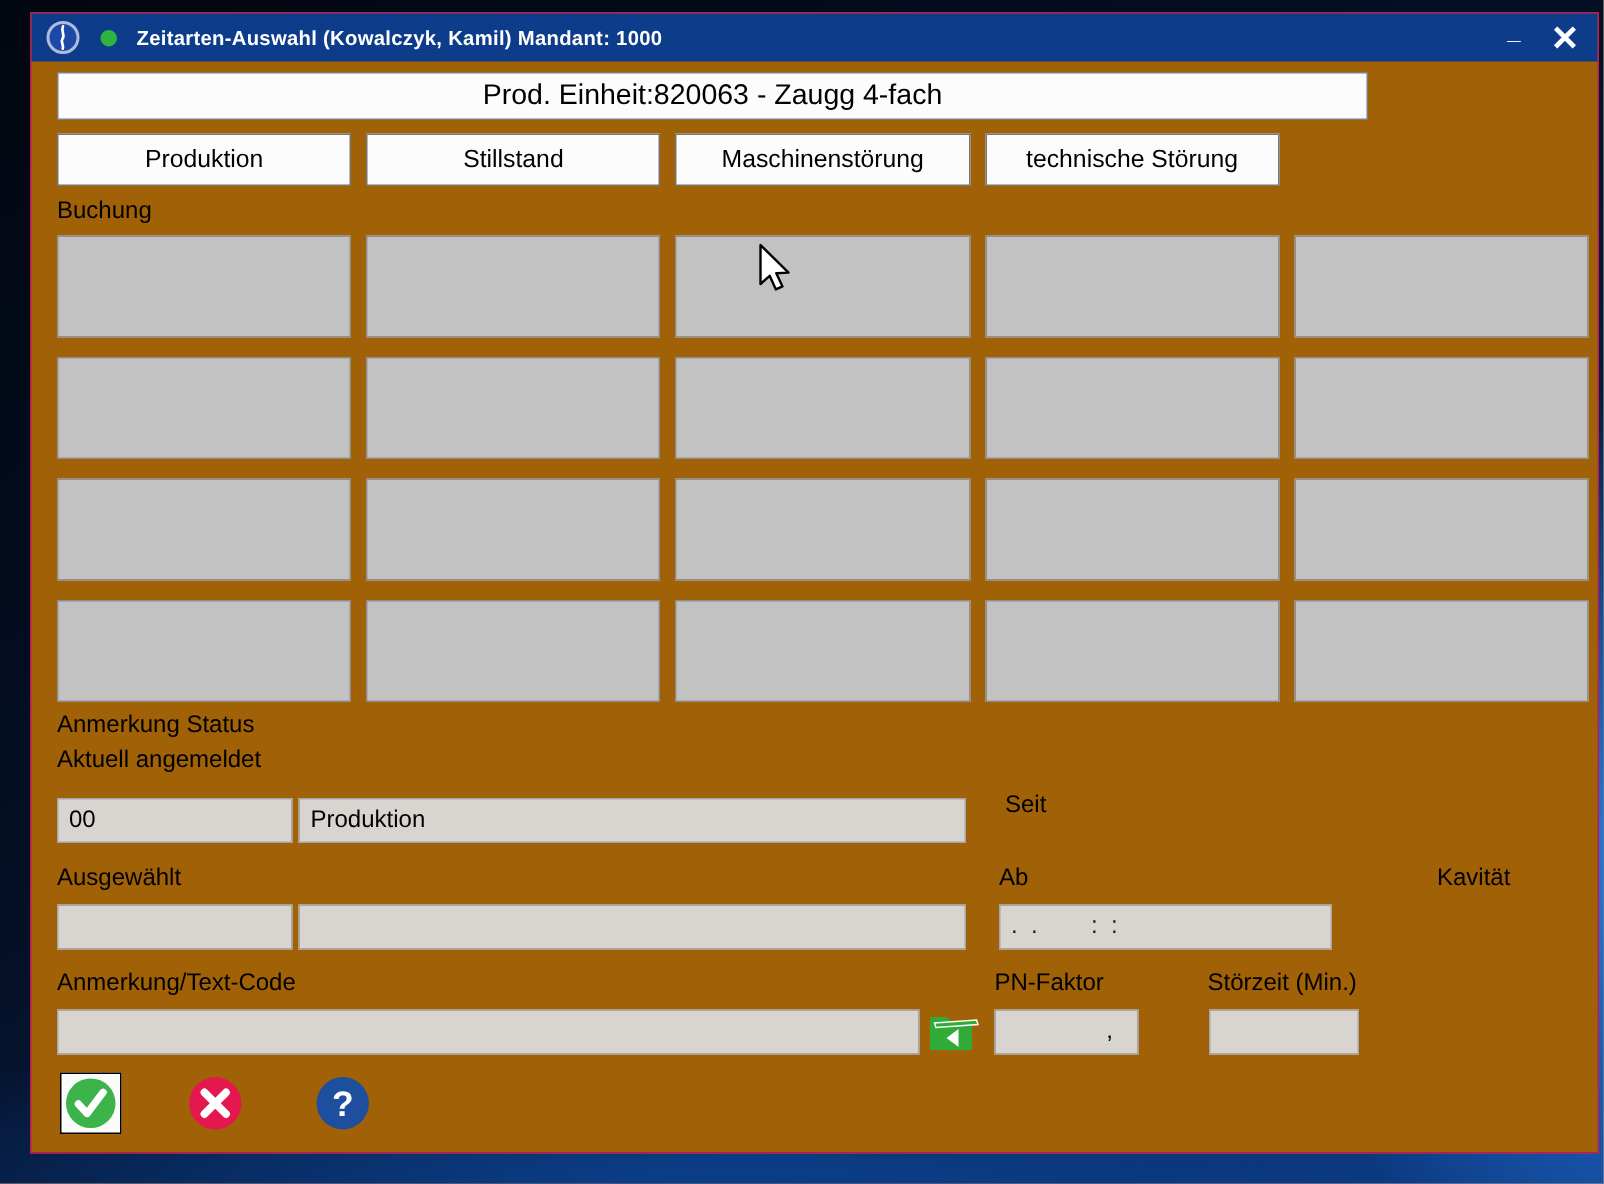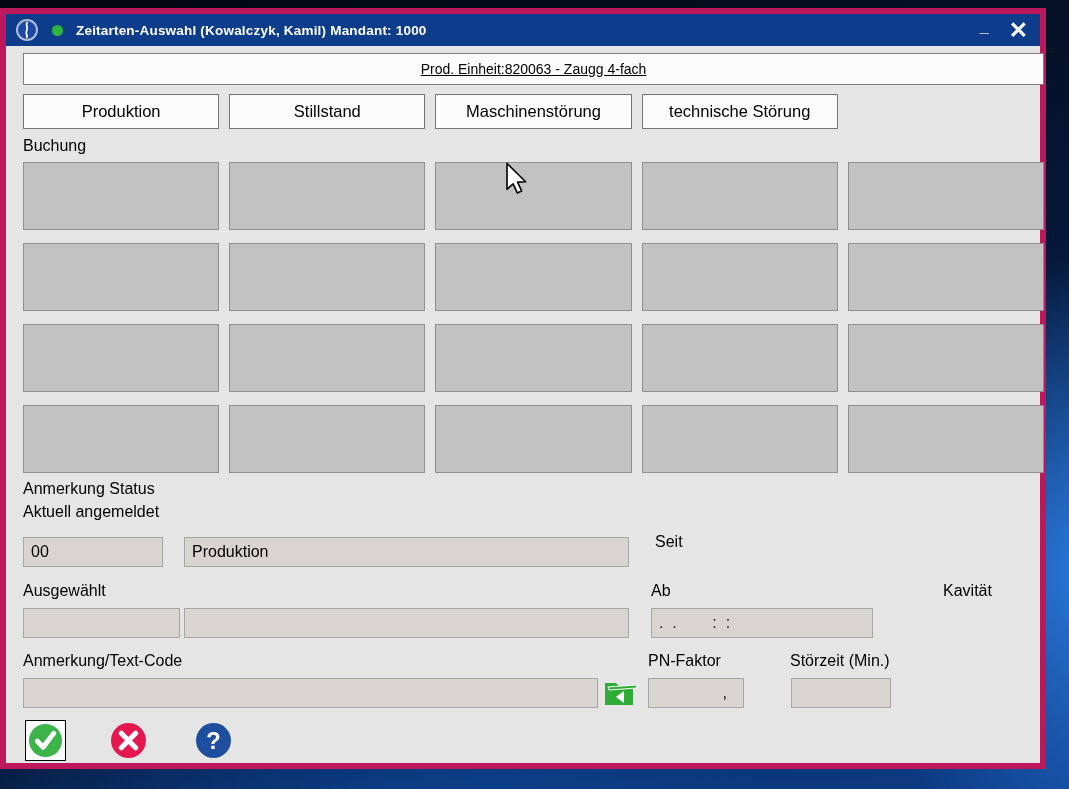--- a/index.html
+++ b/index.html
@@ -7,48 +7,47 @@
   body {
     font-family: "Liberation Sans", sans-serif;
     background:
       radial-gradient(ellipse 420px 520px at 103% 72%, #2b7de2 0%, rgba(43,125,226,0) 60%),
       radial-gradient(ellipse 900px 220px at 45% 103%, #0c4494 0%, rgba(12,68,148,0) 70%),
       linear-gradient(150deg, #02060f 0%, #041026 45%, #082250 78%, #0d3d8a 100%);
     position: relative;
   }
 
   .window {
-    position: absolute; left: 0; top: 8px;
+    position: absolute; left: 20px; top: 8px;
     width: 1046px; height: 761px;
-    background: #e5e5e5;
-    border: 6px solid #be185d;
+    background: #a16207;
+    border: 1px solid #be185d;
   }
 
   
   .titlebar {
     height: 32px; background: #0d3c8b;
     display: flex; align-items: center;
     padding: 0 12px 0 9px;
   }
   .app-icon { width: 24px; height: 24px; flex: 0 0 auto; }
   .status-dot { width: 11px; height: 11px; border-radius: 50%; background: #2fb440; margin-left: 13px; }
   .win-title { color: #ffffff; font-weight: bold; font-size: 13.5px; margin-left: 13px; letter-spacing: .2px; }
   .win-controls { margin-left: auto; display: flex; align-items: center; gap: 20px; }
   .min-btn { color:#fff; font-weight: bold; font-size: 16px; line-height: 10px; height: 16px; cursor: default; }
   .close-btn { color:#fff; font-size: 23px; font-weight: bold; line-height: 22px; cursor: default; }
 
   
   .win-body { position: relative; height: 729px; color: #000; }
 
   .header-box {
-    position: absolute; left: 17px; top: 7px; width: 1021px; height: 32px;
+    position: absolute; left: 17px; top: 7px; width: 874px; height: 32px;
     border: 1px solid #7e7e7e; background: #fcfcfc;
     display: flex; align-items: center; justify-content: center;
-    font-size: 14px;
-    text-decoration: underline;
+    font-size: 19px;
   }
 
   .type-buttons {
     position: absolute; left: 17px; top: 48px; width: 1021px; height: 35px;
     display: grid; grid-template-columns: repeat(5, 1fr); column-gap: 10px;
   }
   .type-btn {
     border: 1px solid #757575; background: #fcfcfc;
     font-family: "Liberation Sans", sans-serif; font-size: 16.5px; color: #000;
     display: flex; align-items: center; justify-content: center;
@@ -136,21 +135,21 @@
         <button class="booking-cell"></button>
         <button class="booking-cell"></button>
         <button class="booking-cell"></button>
         <button class="booking-cell"></button>
         <button class="booking-cell"></button>
       </div>
 
     <div class="lbl" style="left:17px; top:434px;">Anmerkung Status</div>
     <div class="lbl" style="left:17px; top:457px;">Aktuell angemeldet</div>
 
-    <div class="field" style="left:17px; top:491px; width:140px;">00</div>
+    <div class="field" style="left:17px; top:491px; width:157px;">00</div>
     <div class="field" style="left:178px; top:491px; width:445px;">Produktion</div>
     <div class="lbl" style="left:632px; top:487px;margin-left:17px;">Seit</div>
 
     <div class="lbl" style="left:17px; top:536px;">Ausgewählt</div>
     <div class="field" style="left:17px; top:562px; width:157px;"></div>
     <div class="field" style="left:178px; top:562px; width:445px;"></div>
 
     <div class="lbl" style="left:645px; top:536px;">Ab</div>
     <div class="field" style="left:645px; top:562px; width:222px; color:#222;">.  .        :  :</div>
 

